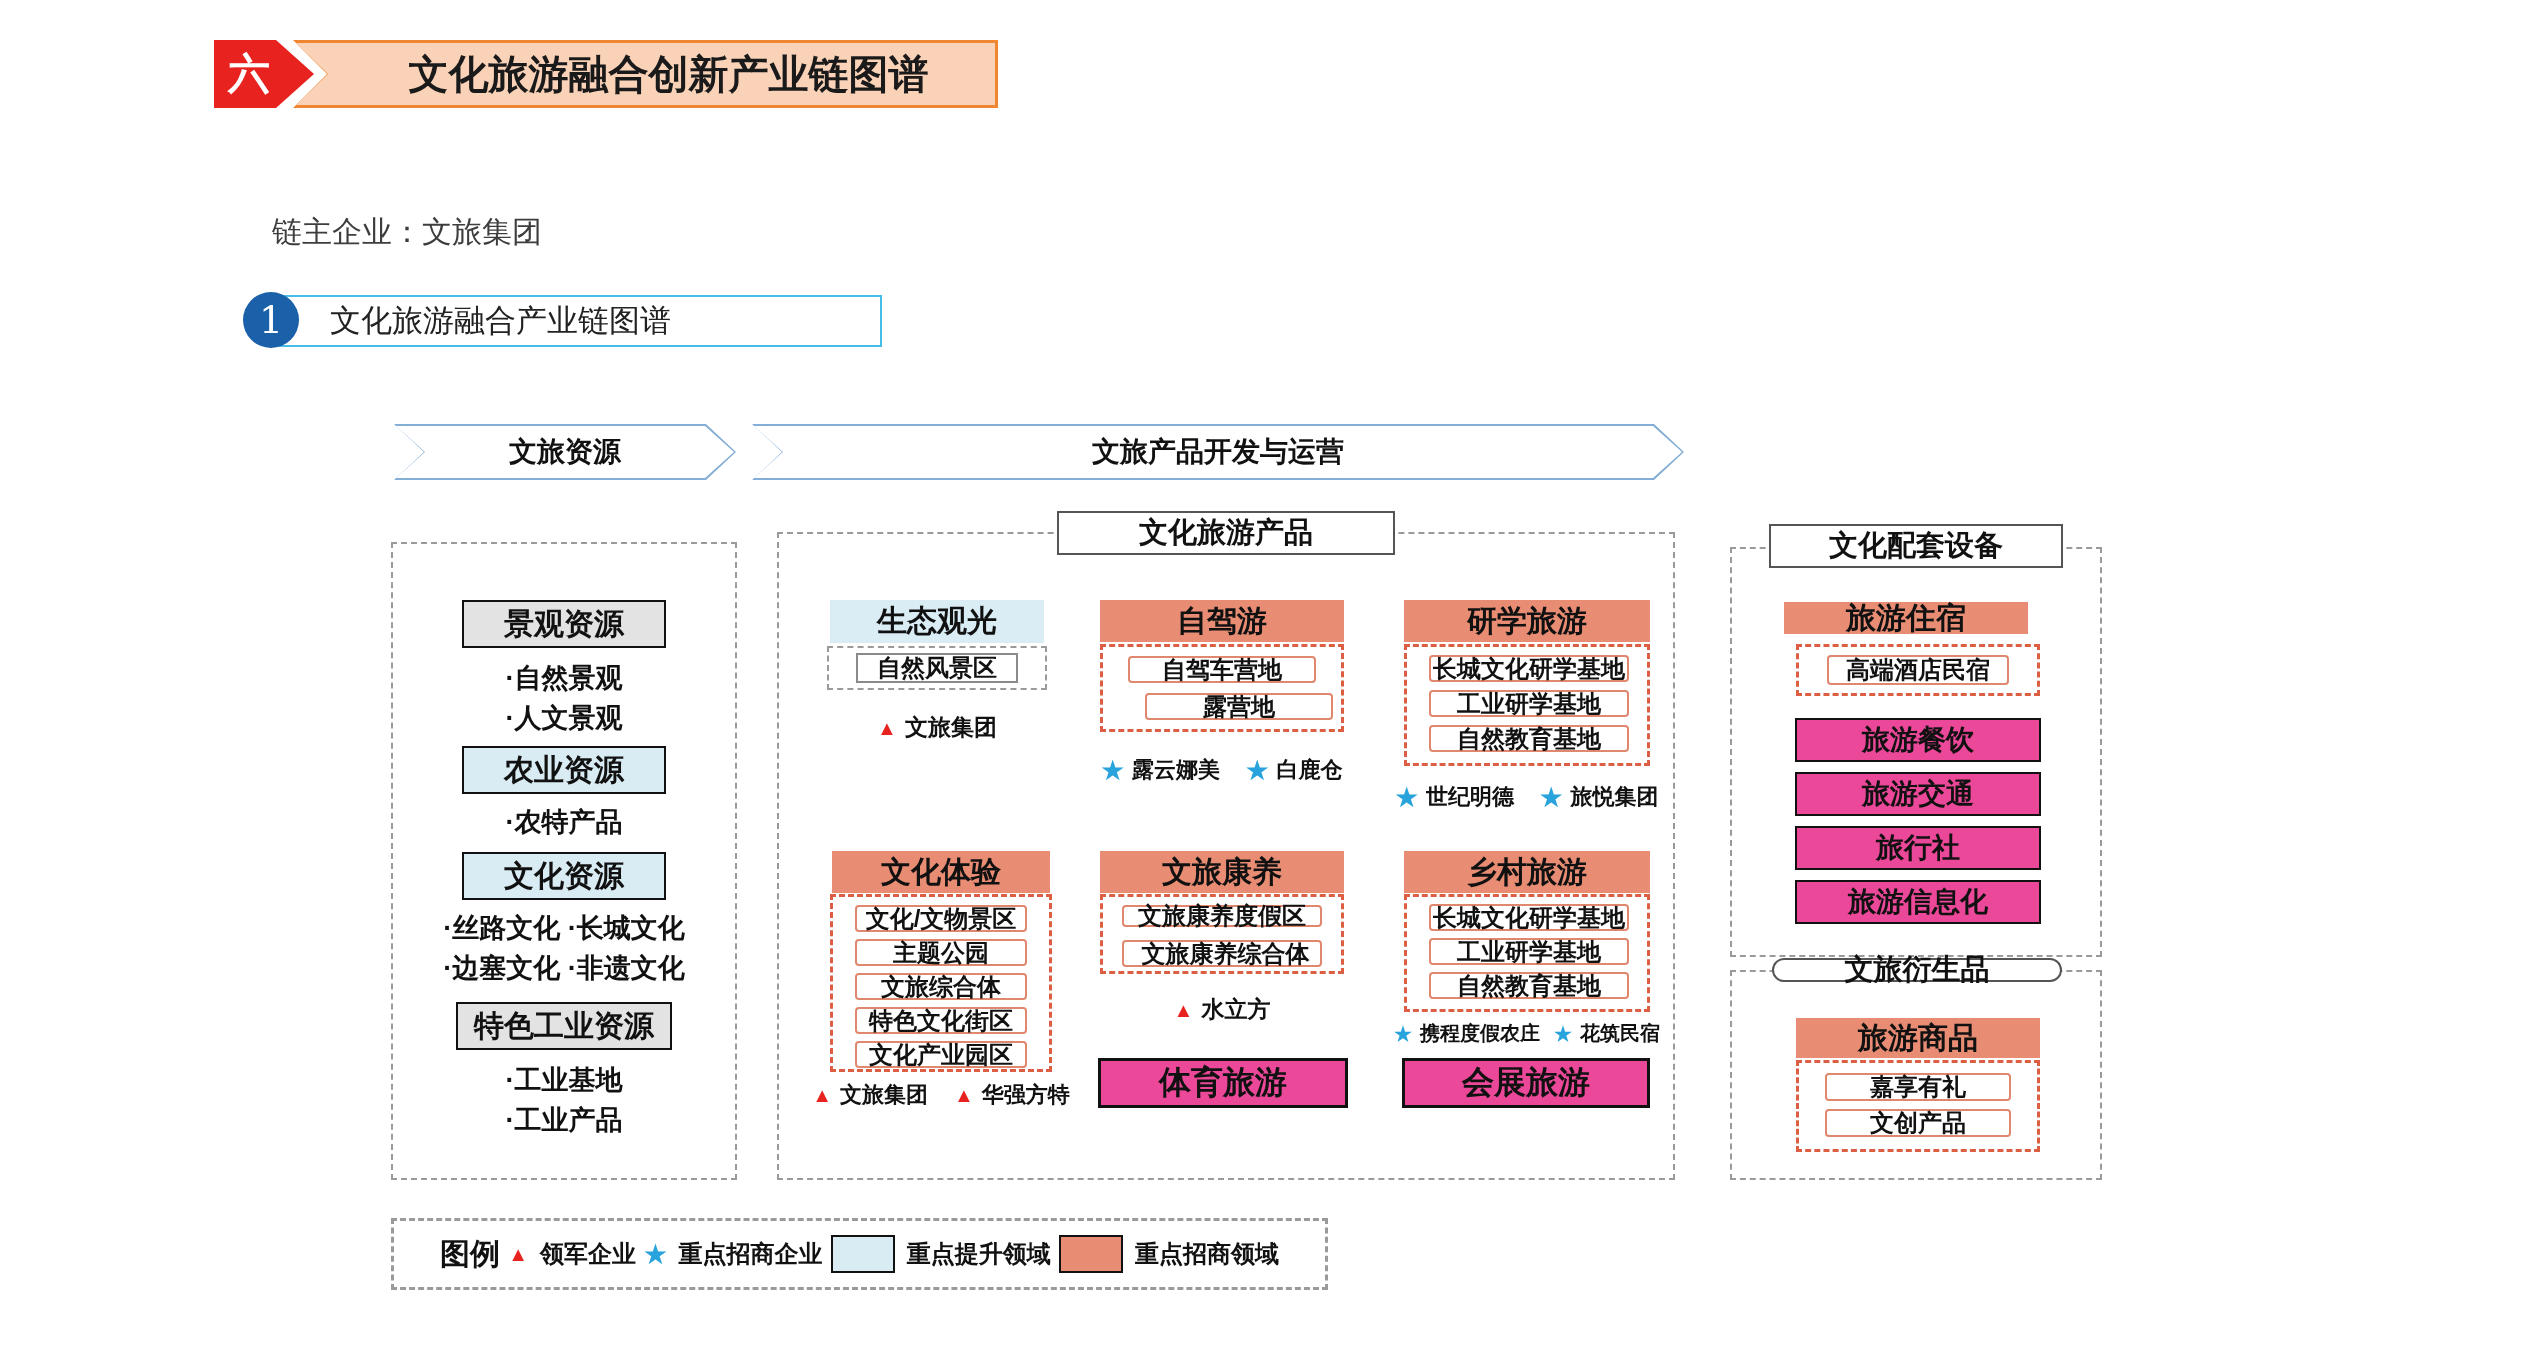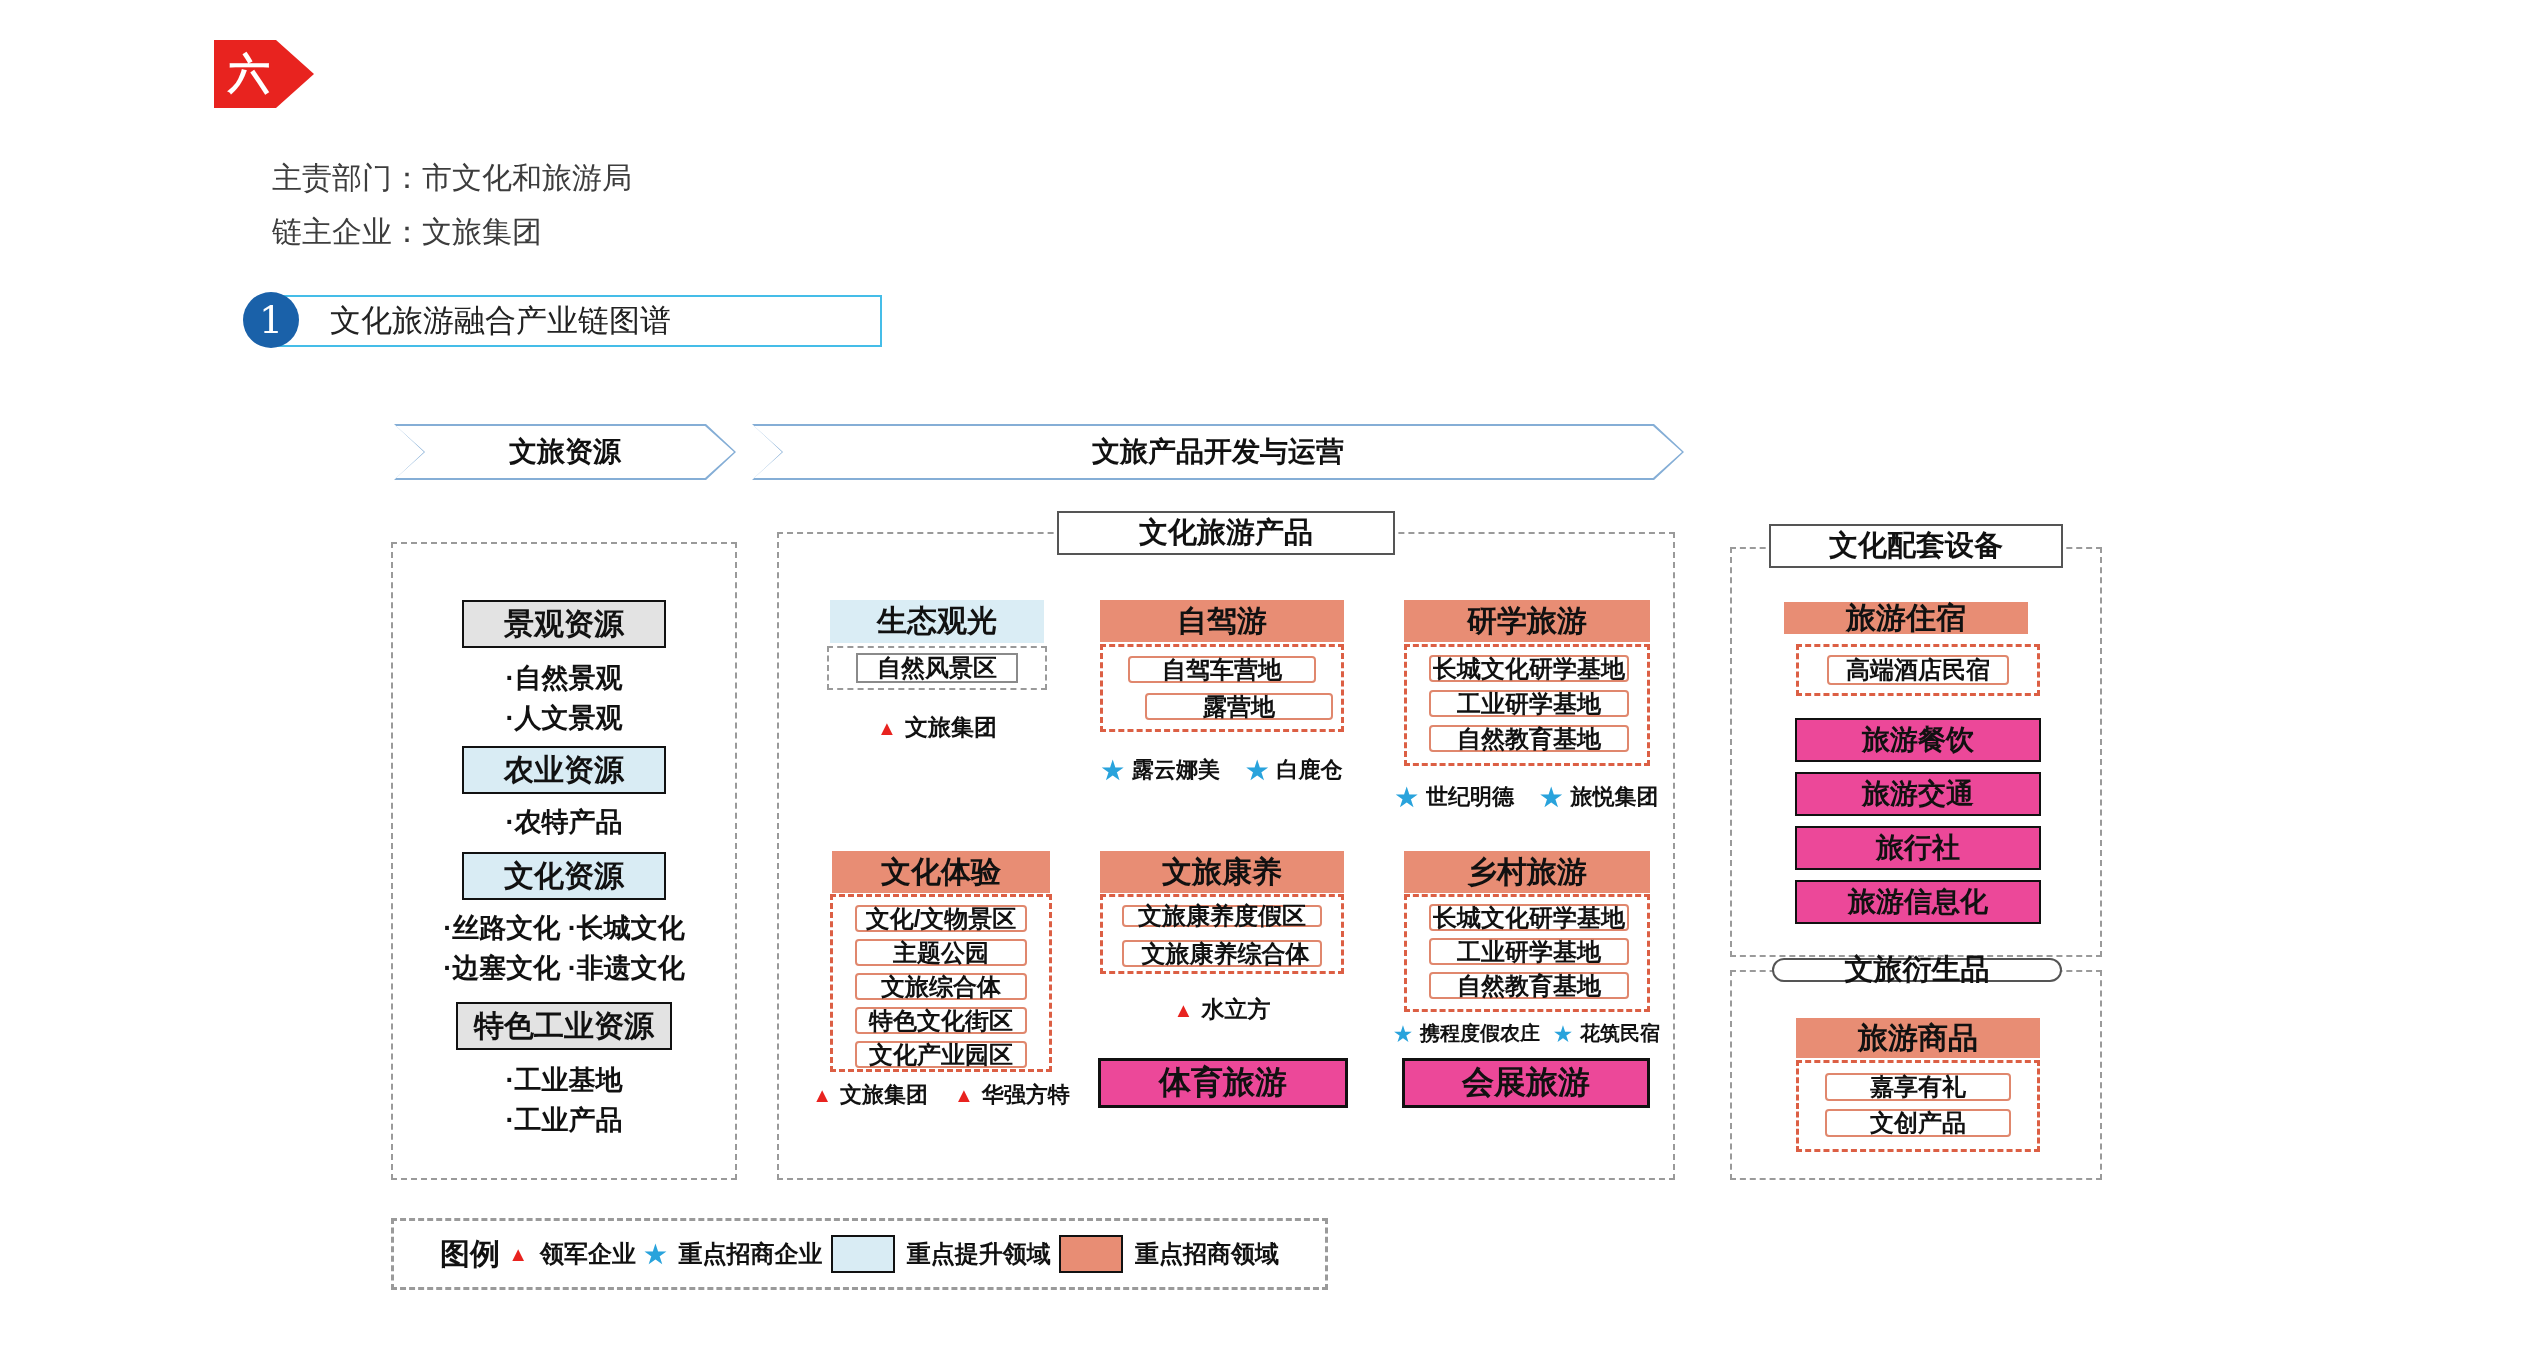--- a/index.html
+++ b/index.html
@@ -68,22 +68,26 @@
   .swatch-salmon{background:#e88d74;}
 </style>
 </head>
 <body>
 
 <div class="page">
 
   <div class="badge abs" style="left:214px;top:40px;width:100px;height:68px;">
     <span class="badge-label">六</span>
   </div>
-
-  <div class="meta abs" style="left:272px;top:158px;">主责部门：市文化和旅游局</div>
+  <div class="abs" style="left:293px;top:40px;width:705px;height:68px;">
+    <div class="banner-b"></div>
+    <div class="banner-f"></div>
+    <div class="banner-label">文化旅游融合创新产业链图谱</div>
+  </div>
+
   <div class="meta abs" style="left:272px;top:212px;">链主企业：文旅集团</div>
 
   <div class="sec-box abs" style="left:266px;top:295px;width:616px;height:52px;">
     <span>文化旅游融合产业链图谱</span>
   </div>
   <div class="sec-circle abs" style="left:243px;top:292px;width:56px;height:56px;">
     <span>1</span>
   </div>
 
   <div class="abs" style="left:394px;top:424px;width:342px;height:56px;">

